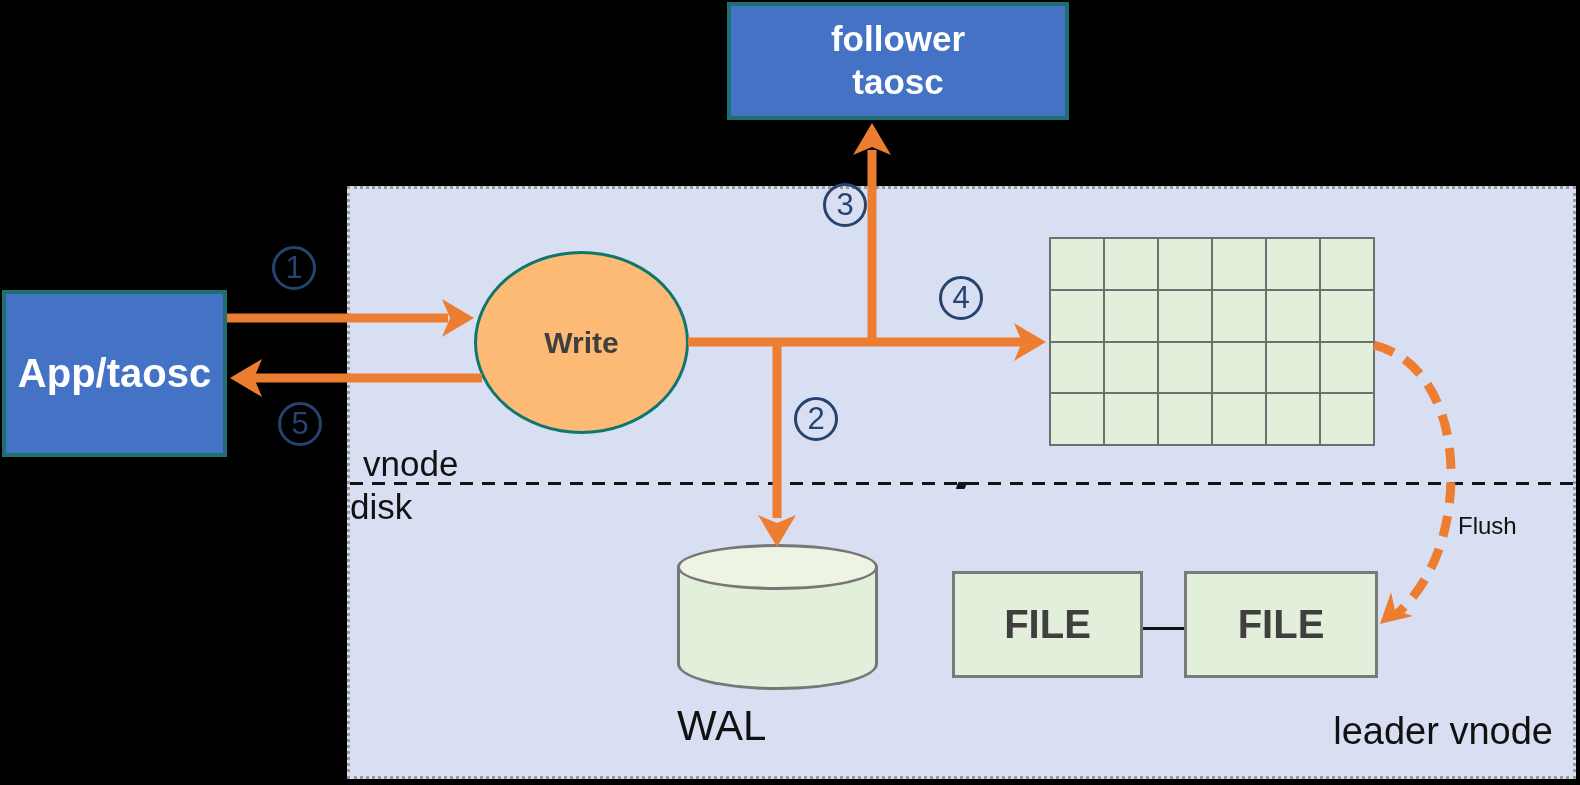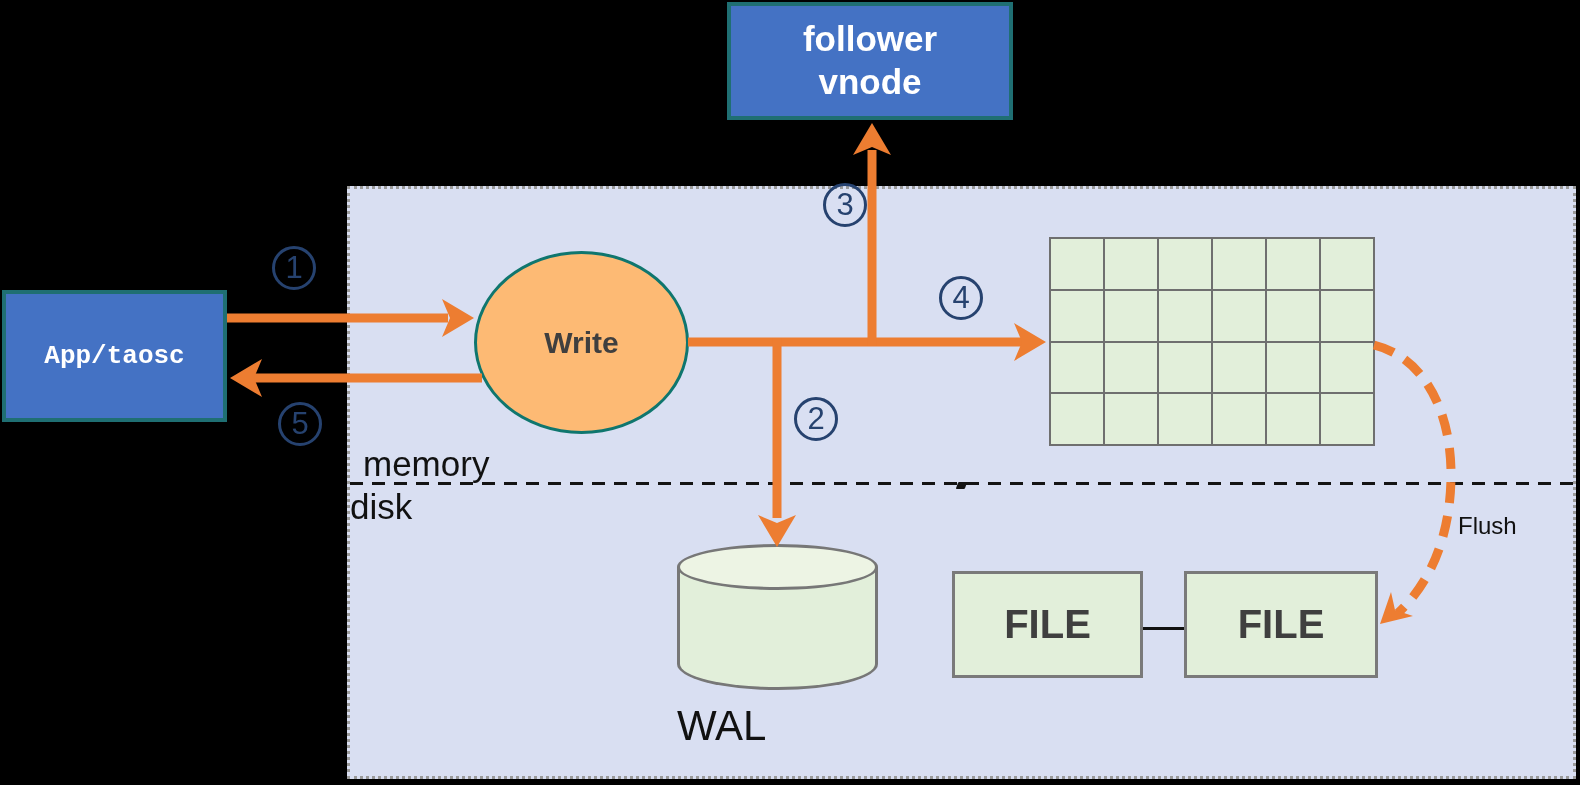--- a/index.html
+++ b/index.html
@@ -7,23 +7,23 @@
   .canvas { position:relative; width:1580px; height:785px; background:#000000; overflow:hidden; }
 
   
   .frame { position:absolute; left:347px; top:186px; width:1229px; height:593px;
            background:#D9DFF2; border:3px dotted #9a9a9a; z-index:1; }
 
   
   .node-blue { position:absolute; background:#4472C4; border:4px solid #1F6F73; color:#fff;
                font-weight:bold; display:flex; align-items:center; justify-content:center;
                text-align:center; z-index:4; }
-  .follower { left:727px; top:2px; width:286px; height:118px; font-size:35px;
+  .follower { left:727px; top:2px; width:342px; height:118px; font-size:35px;
               line-height:1.22; flex-direction:column; }
-  .apptaosc { left:2px; top:290px; width:225px; height:132px; font-size:26px;font-family:Liberation Mono, monospace; }
+  .apptaosc { left:2px; top:290px; width:225px; height:167px; font-size:40px; }
 
   
   .write-circle { position:absolute; left:474px; top:251px; width:215px; height:183px;
                   border-radius:50%; background:#fdba74; border:3px solid #0f766e;
                   display:flex; align-items:center; justify-content:center;
                   font-size:30px; font-weight:bold; color:#3F3F3F; z-index:2; }
 
   
   .memtable { position:absolute; left:1049px; top:237px; width:326px; height:209px;
               display:grid; grid-template-columns:repeat(6,1fr); grid-template-rows:repeat(4,1fr);
@@ -75,26 +75,26 @@
 </head>
 <body>
 
 <div class="canvas">
 
   <div class="frame"></div>
 
   <div class="divider"></div>
   <div class="divider-kink"></div>
 
-  <div class="label memory-label">memory</div>
+  <div class="label memory-label">vnode</div>
   <div class="label disk-label">disk</div>
 
   <div class="node-blue follower">
     <span>follower</span>
-    <span>vnode</span>
+    <span>taosc</span>
   </div>
 
   <div class="node-blue apptaosc">
     <span>App/taosc</span>
   </div>
 
   <div class="write-circle">
     <span>Write</span>
   </div>
 
@@ -133,20 +133,21 @@
 
   <div class="file-box file-left">
     <span>FILE</span>
   </div>
   <div class="file-connector"></div>
   <div class="file-box file-right">
     <span>FILE</span>
   </div>
 
   <div class="label flush-label">Flush</div>
+  <div class="label leader-label">leader vnode</div>
 
   <div class="step-badge step-1">1</div>
   <div class="step-badge step-2">2</div>
   <div class="step-badge step-3">3</div>
   <div class="step-badge step-4">4</div>
   <div class="step-badge step-5">5</div>
 
   <svg class="arrow-layer" width="1580" height="785" viewBox="0 0 1580 785">
     <g stroke="#ED7D31" stroke-width="9" fill="none">
       <line x1="226" y1="318" x2="448" y2="318"></line>

